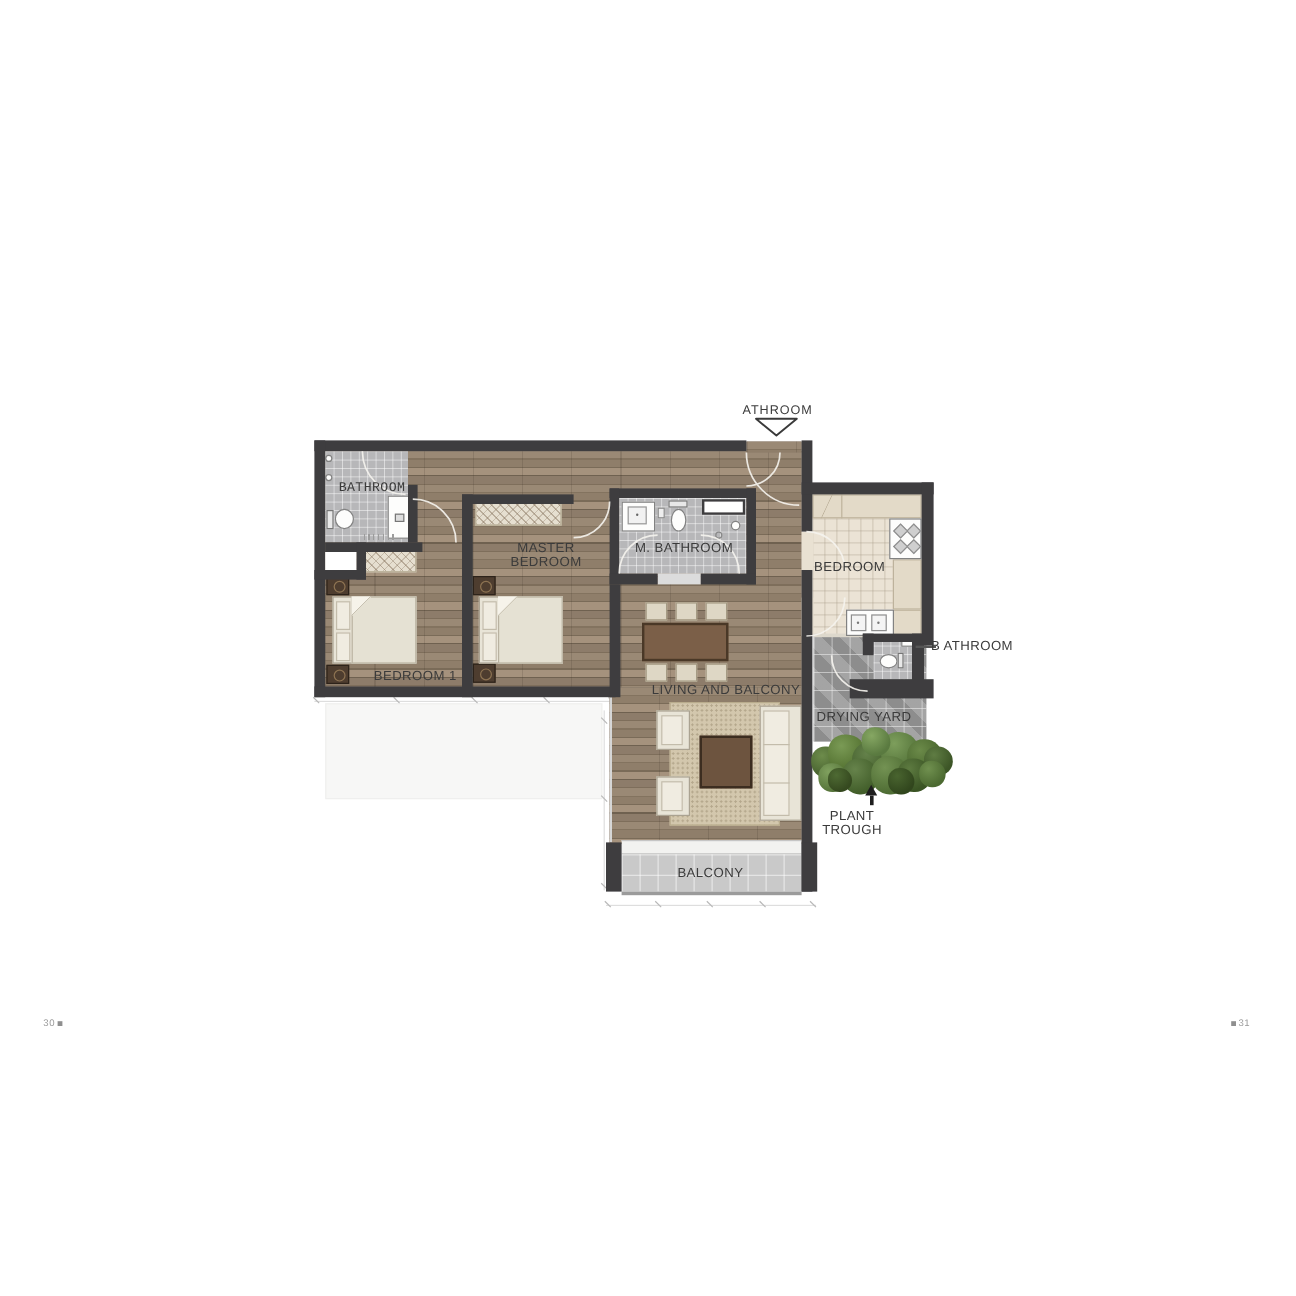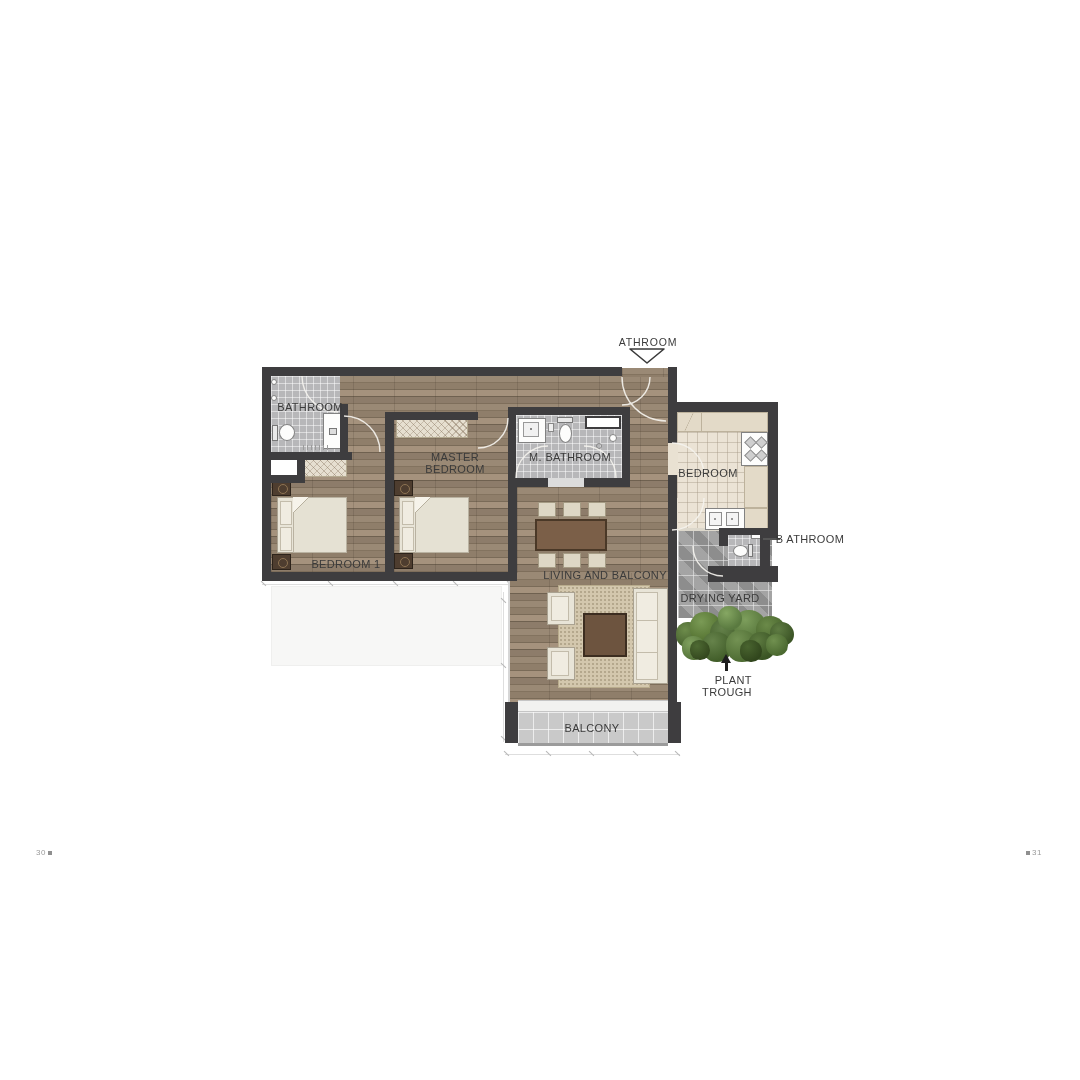--- a/index.html
+++ b/index.html
@@ -238,32 +238,32 @@
 
   <div class="lab lab-sm" style="left:648px;top:342px;letter-spacing:.8px;">ATHROOM</div>
   <svg class="overlay" width="1080" height="1080" viewBox="0 0 1080 1080">
     <polygon points="630,349 664,349 647,363" fill="#ffffff" stroke="#3a3a3a" stroke-width="1.6" stroke-linejoin="round"></polygon>
   </svg>
 
   <div class="abs" style="left:721px;top:654px;width:0;height:0;border-left:5px solid transparent;border-right:5px solid transparent;border-bottom:9px solid #1e1e1e;"></div>
   <div class="abs" style="left:725px;top:663px;width:3px;height:8px;background:#1e1e1e;"></div>
   <div class="abs" style="left:763px;top:538px;width:17px;height:2px;background:#555;"></div>
 
-  <div class="lab" style="left:310px;top:407px;">BATHROOM</div>
+  <div class="lab" style="left:310px;top:407px;font-family:Liberation Mono, monospace;">BATHROOM</div>
   <div class="lab" style="left:455px;top:463px;">
     <div>MASTER</div>
     <div>BEDROOM</div>
   </div>
   <div class="lab" style="left:570px;top:457px;">M. BATHROOM</div>
   <div class="lab" style="left:708px;top:473px;">BEDROOM</div>
   <div class="lab" style="left:810px;top:539px;">B ATHROOM</div>
   <div class="lab" style="left:346px;top:564px;">BEDROOM 1</div>
   <div class="lab" style="left:605px;top:575px;">LIVING AND BALCONY</div>
   <div class="lab" style="left:720px;top:598px;">DRYING YARD</div>
-  <div class="lab" style="left:727px;top:686px;text-align:right;">
+  <div class="lab" style="left:710px;top:686px;">
     <div>PLANT</div>
     <div>TROUGH</div>
   </div>
   <div class="lab" style="left:592px;top:728px;">BALCONY</div>
 
   <div class="footer-num" style="left:36px;top:848px;">
     <span>30</span><span class="footer-sq"></span>
   </div>
   <div class="footer-num" style="left:1024px;top:848px;">
     <span class="footer-sq"></span><span>31</span>

